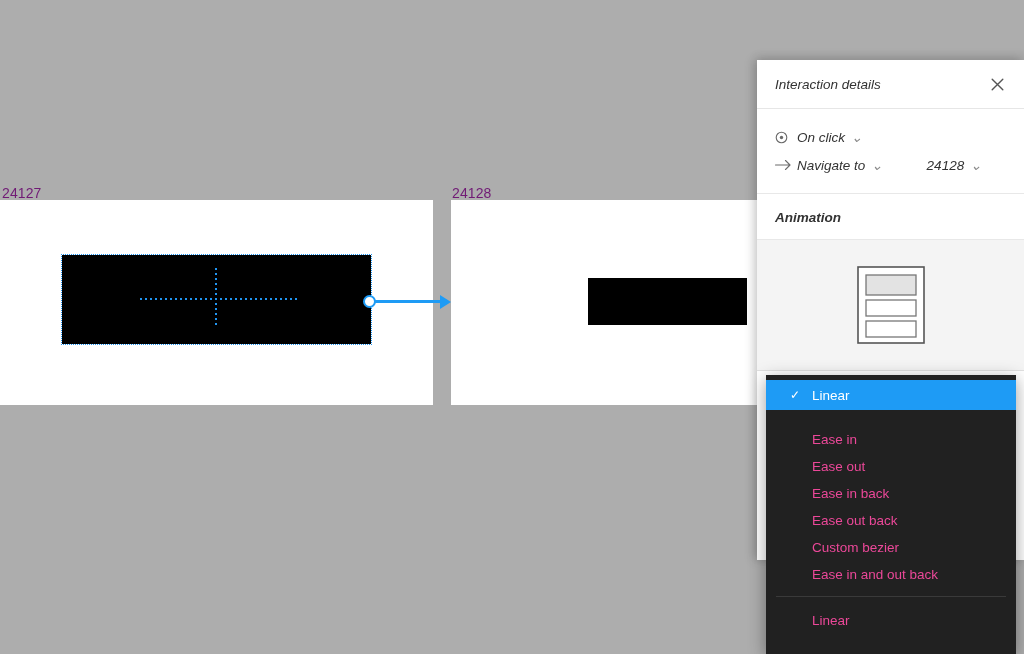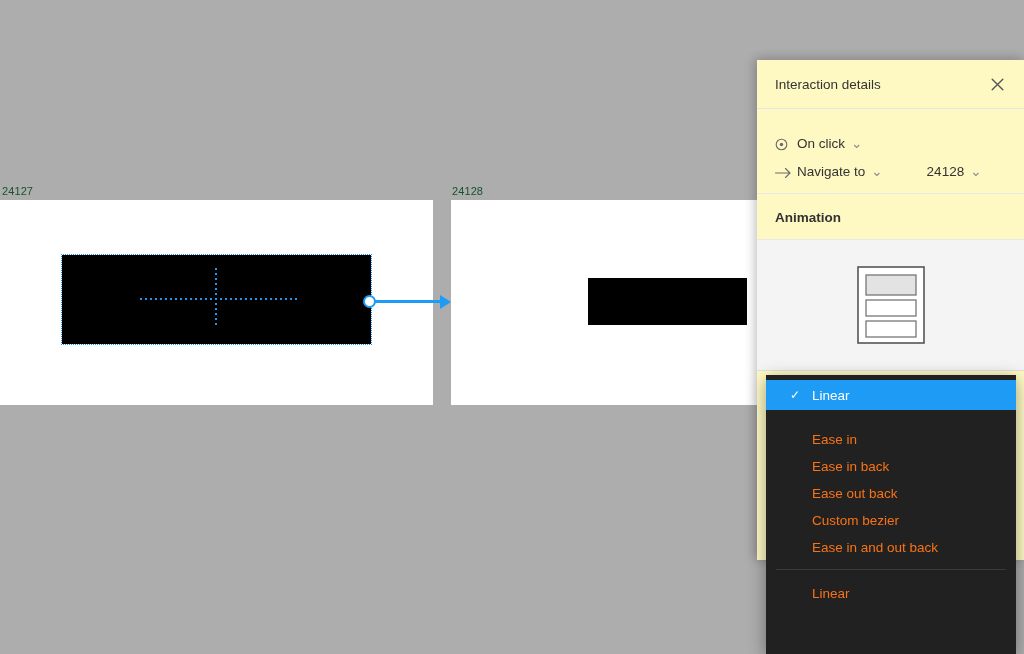--- a/index.html
+++ b/index.html
@@ -20,22 +20,22 @@
   }
 
   
   .canvas {
     position: absolute;
     inset: 0;
   }
 
   .frame-label {
     position: absolute;
-    font-size: 11px;
-    color: #14532d;
+    font-size: 14px;
+    color: #701a75;
     letter-spacing: 0.1px;
     white-space: nowrap;
   }
 
   .frame {
     position: absolute;
     background: #ffffff;
   }
 
   .frame-shape {
@@ -94,23 +94,24 @@
     z-index: 5;
   }
 
   
   .panel {
     position: absolute;
     left: 757px;
     top: 60px;
     width: 267px;
     height: 500px;
-    background: #fef9c3;
+    background: #ffffff;
     box-shadow: -3px 0 10px rgba(0,0,0,0.17), 0 -3px 10px rgba(0,0,0,0.10);
     box-sizing: border-box;
+    font-style: italic;
   }
 
   .panel-header {
     position: relative;
     height: 49px;
     display: flex;
     align-items: center;
     padding: 0 16px 0 18px;
     border-bottom: 1px solid #e6e6e6;
     box-sizing: border-box;
@@ -128,21 +129,21 @@
     justify-content: center;
     cursor: pointer;
   }
 
   .panel-section {
     padding: 14px 18px 14px 18px;
     border-bottom: 1px solid #e8e8e8;
   }
   .prop-row {
     display: flex;
-    align-items: flex-end;
+    align-items: center;
     height: 28px;
   }
   .prop-icon {
     width: 22px;
     display: flex;
     align-items: center;
     color: #6b6b6b;
     flex: 0 0 auto;
   }
   .prop-field {
@@ -190,21 +191,21 @@
     z-index: 40;
     box-sizing: border-box;
     overflow: hidden;
     height: 279px;
   }
   .dd-item {
     height: 27px;
     display: flex;
     align-items: center;
     font-size: 13.5px;
-    color: #f97316;
+    color: #ec4899;
     padding-left: 46px;
     position: relative;
     cursor: pointer;
     white-space: nowrap;
   }
   .dd-item.selected {
     background: #1e9bf5;
     color: #ffffff;
     height: 30px;
   }
@@ -315,20 +316,23 @@
       <span class="dd-check">✓</span>
       <span>Linear</span>
     </div>
 
     <div class="dd-gap"></div>
 
     <div class="dd-item">
       <span>Ease in</span>
     </div>
     <div class="dd-item">
+      <span>Ease out</span>
+    </div>
+    <div class="dd-item">
       <span>Ease in back</span>
     </div>
     <div class="dd-item">
       <span>Ease out back</span>
     </div>
     <div class="dd-item">
       <span>Custom bezier</span>
     </div>
     <div class="dd-item">
       <span>Ease in and out back</span>

